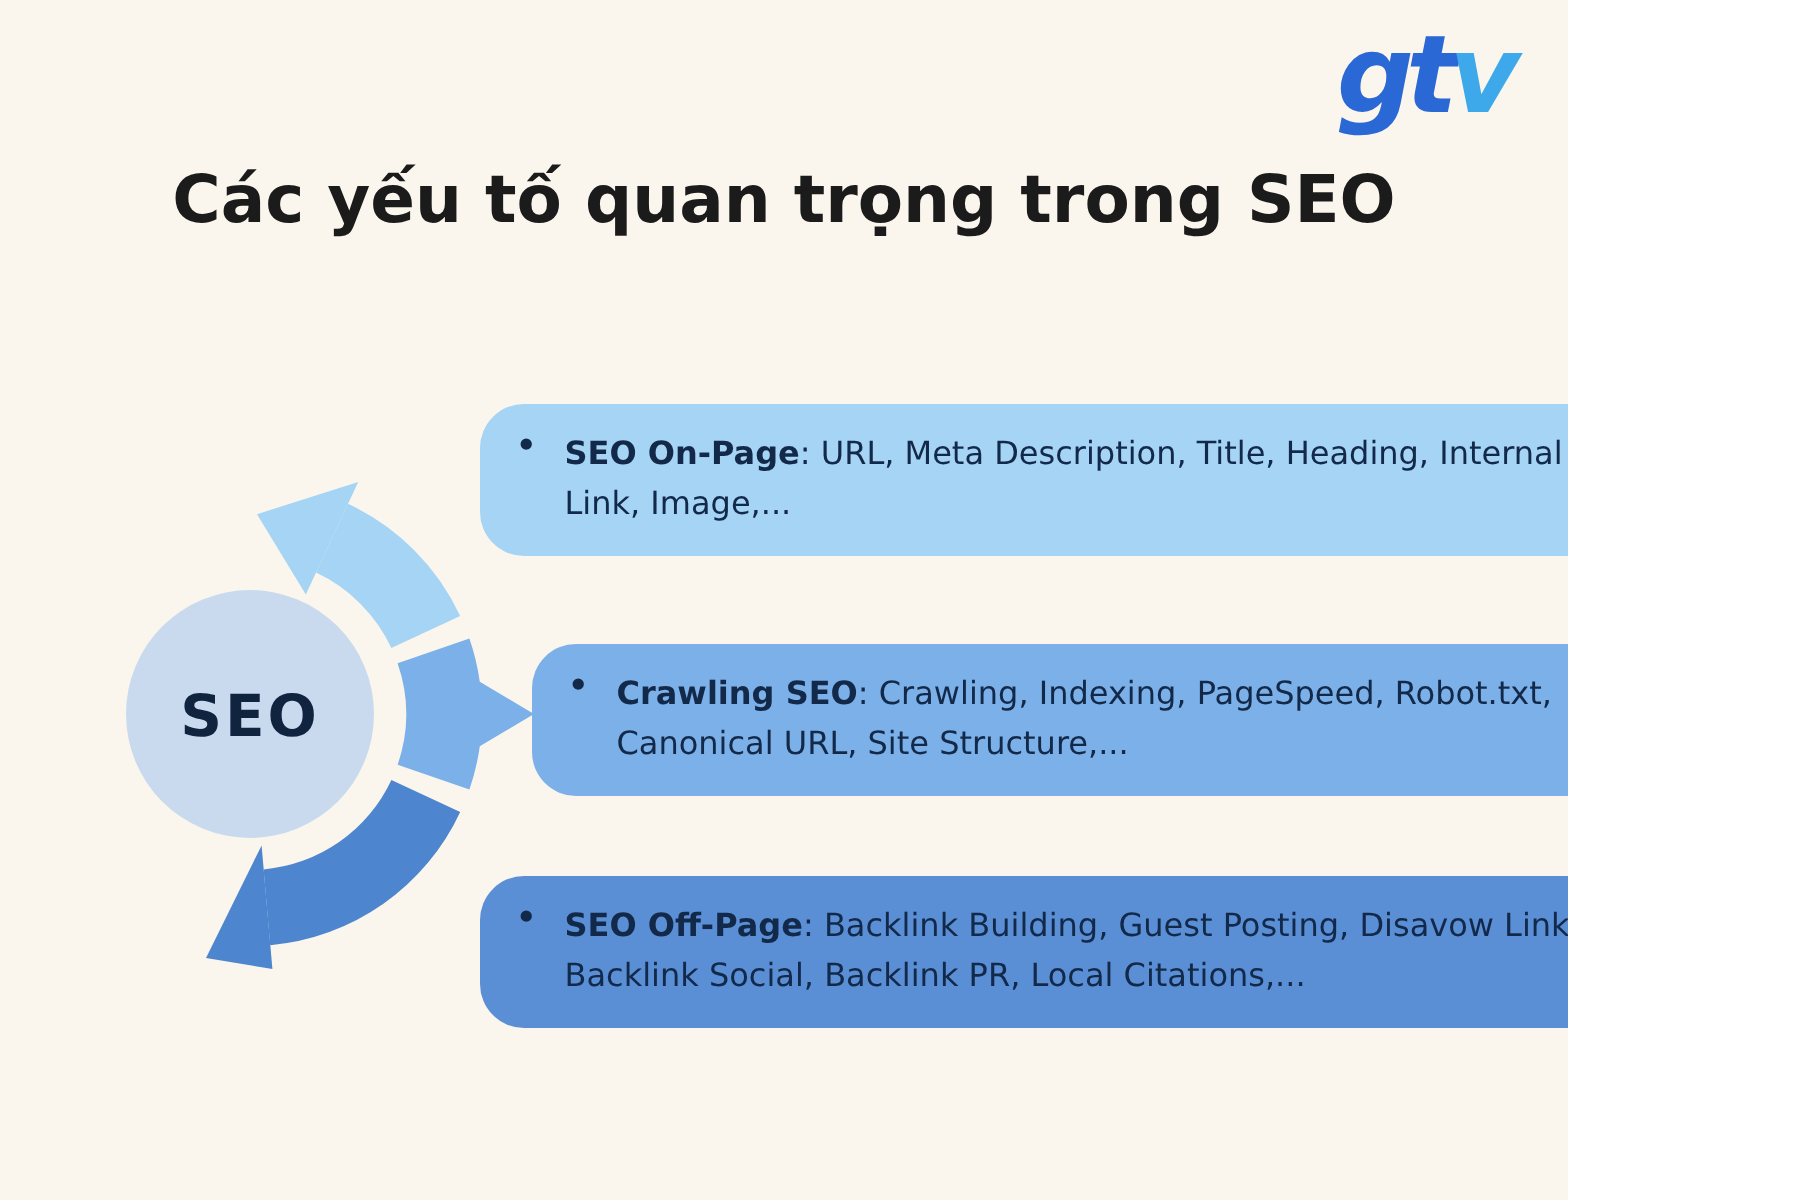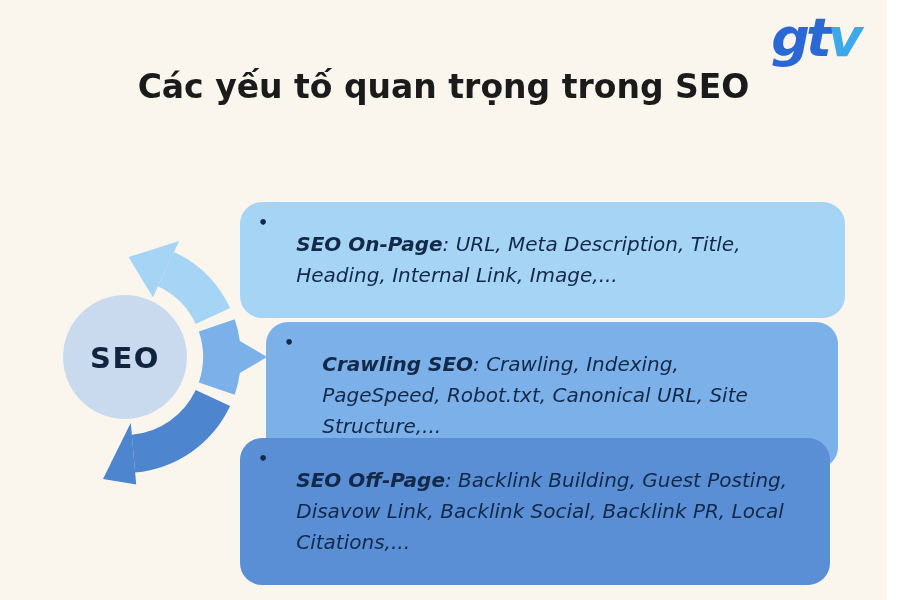--- a/index.html
+++ b/index.html
@@ -1,39 +1,39 @@
 <!DOCTYPE html>
 <html><head>
 <meta charset="utf-8">
 <style>
   html, body { margin: 0; padding: 0; }
   .canvas {
     position: relative;
-    width: 887px;
+    width: 784px;
     height: 600px;
     overflow: hidden;
     font-family: "DejaVu Sans", "Liberation Sans", sans-serif;
   }
   .logo {
     position: absolute;
     top: 8px;
     right: 28px;
     font-family: "DejaVu Sans", sans-serif;
     font-style: italic;
     font-weight: 700;
     font-size: 54px;
     letter-spacing: -4px;
     line-height: 1.1;
   }
   .title {
     position: absolute;
     top: 64px;
     left: 0;
     right: 0;
-    margin: 3px;
+    margin: 16px;
     text-align: center;
     font-size: 33px;
     font-weight: 800;
     letter-spacing: 0px;
   }
   .wheel {
     position: absolute;
     left: -35px;
     top: 197px;
     width: 320px;
@@ -58,24 +58,23 @@
     align-items: flex-start;
   }
   .bullet {
     font-weight: 700;
     font-size: 16px;
     line-height: 1.55;
     margin-right: 10px;
     flex: 0 0 auto;
   }
   .txt {
-    margin: 18px;
-    font-size: 20px;
+    margin: 4px;
+    font-size: 16px;
     line-height: 1.55;
-    font-style: italic;
   }
   .txt strong { font-weight: 700; }
   #bubble-onpage   { left: 240px; top: 202px; width: 605px; min-height: 68px; }
   #bubble-technical{ left: 266px; top: 322px; width: 572px; min-height: 72px; }
   #bubble-offpage  { left: 240px; top: 438px; width: 590px; min-height: 74px; }
 </style>
 </head>
 <body>
 
 <div class="canvas" style="background-color: rgb(251, 246, 237);">

